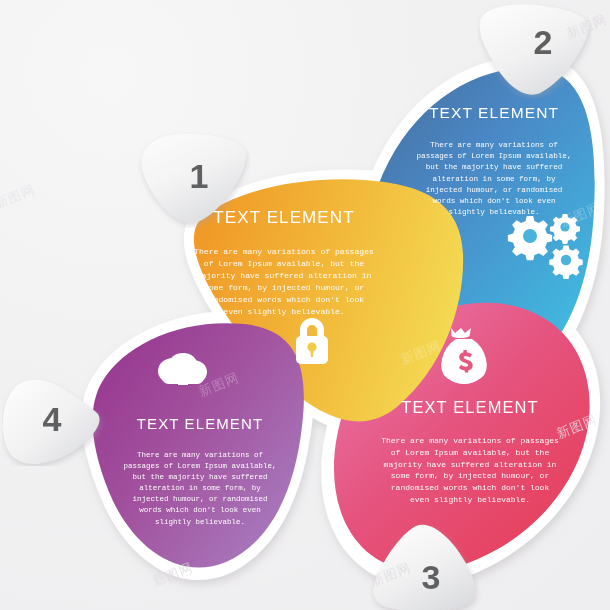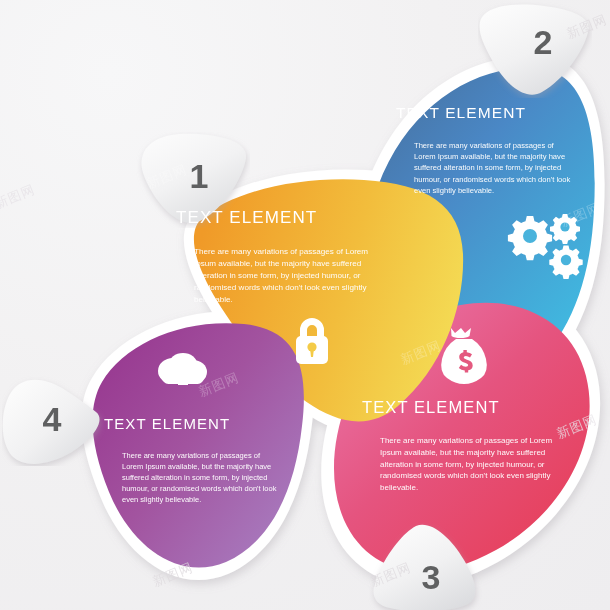--- a/index.html
+++ b/index.html
@@ -16,36 +16,38 @@
       radial-gradient(circle at 18% 12%, #f7f7f8 0%, #f2f1f2 45%, #eeedef 100%);
     overflow:hidden;
   }
 
   
   #art{position:absolute;left:0;top:0;width:610px;height:610px;}
 
   
   .petal-text{
     position:absolute;
+    text-align:center;
     color:#ffffff;
     pointer-events:none;
   }
   .petal-title{
     font-size:17px;
     letter-spacing:1.1px;
     font-weight:400;
     margin:0 0 3px 0;
     white-space:nowrap;
   }
   .petal-body{
     font-size:8.1px;
     line-height:1.48;
     margin:18px;
     font-weight:400;
     opacity:.97;
+    font-family:Liberation Mono, monospace;
   }
 
   
   #t-orange{left:176px;top:208px;width:216px;}
   #t-blue  {left:396px;top:104px;width:196px;}
   #t-pink  {left:362px;top:398px;width:216px;}
   #t-purple{left:104px;top:415px;width:192px;}
   #t-purple .petal-title{font-size:15px;}
   #t-purple .petal-body{font-size:7.5px;}
   #t-blue .petal-title{font-size:15.5px;}

